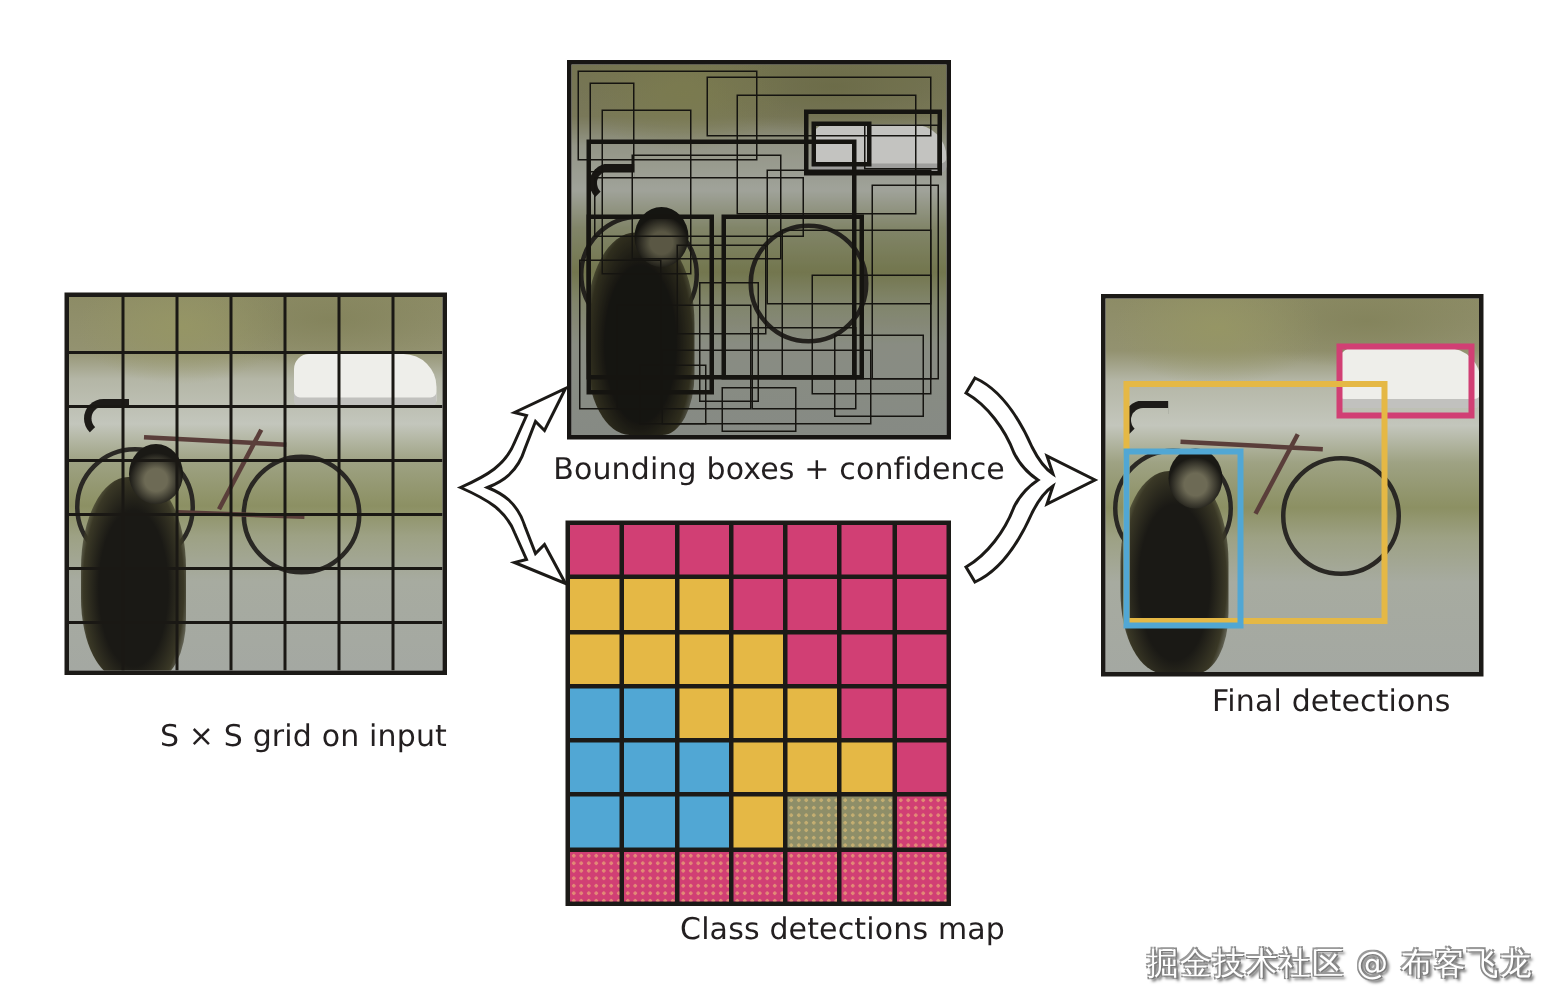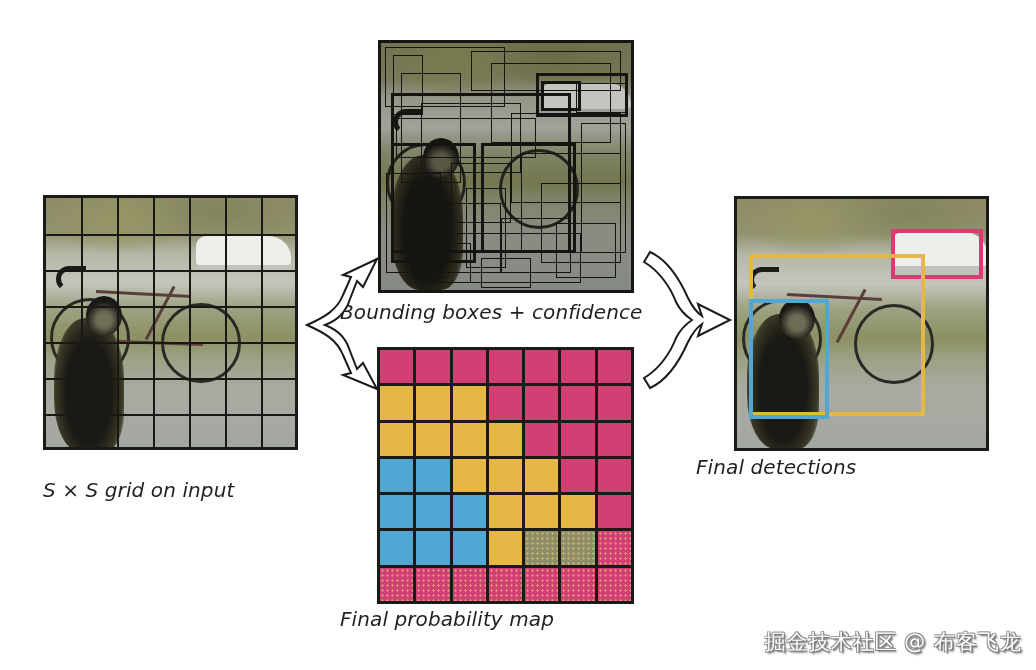--- a/index.html
+++ b/index.html
@@ -51,22 +51,22 @@
     .cell.c-olive { background: #8e8e68; }
     .cell.dotted::after {
       content: ""; position: absolute; inset: 0;
       background-image: radial-gradient(rgba(240,200,120,0.55) 1px, transparent 1.2px);
       background-size: 5px 5px;
     }
 
     .det { position: absolute; border: 4px solid; }
 
     .caption {
-      position: absolute; font-size: 20px; text-align: left; white-space: nowrap;
-      color: #231f20; letter-spacing: 0.1px; font-style: italic;
+      position: absolute; font-size: 20px; text-align: right; white-space: nowrap;
+      color: #231f20; letter-spacing: 0.1px;
     }
 
     svg.arrow { position: absolute; overflow: visible; }
 
     .watermark {
       position: absolute; right: 14px; bottom: 14px; font-size: 21px; color: #ffffff;
       font-family: "DejaVu Sans", sans-serif; letter-spacing: 1px;
       text-shadow: 1px 1px 0 #7a7a7a, -1px -1px 0 #9a9a9a, 1px -1px 0 #8a8a8a, -1px 1px 0 #8a8a8a, 2px 2px 2px #555;
     }
   </style>
@@ -182,36 +182,36 @@
     <div class="cell c-olive dotted" style="background: rgb(142, 142, 104);"></div>
     <div class="cell c-pink dotted" style="background: rgb(209, 63, 116);"></div>
     <div class="cell c-pink dotted" style="background: rgb(209, 63, 116);"></div>
     <div class="cell c-pink dotted" style="background: rgb(209, 63, 116);"></div>
     <div class="cell c-pink dotted" style="background: rgb(209, 63, 116);"></div>
     <div class="cell c-pink dotted" style="background: rgb(209, 63, 116);"></div>
     <div class="cell c-pink dotted" style="background: rgb(209, 63, 116);"></div>
     <div class="cell c-pink dotted" style="background: rgb(209, 63, 116);"></div>
     <div class="cell c-pink dotted" style="background: rgb(209, 63, 116);"></div>
   </div>
-<div class="caption" style="left:340px; top:607px; width:330px;">Final probability map</div>
+<div class="caption" style="left:340px; top:607px; width:330px;">Class detections map</div>
 
 <div class="panel photo" style="left:734px; top:196px; width:255px; height:255px;">
   <div class="car" style="left:155px; top:33px; width:95px; height:40px;"></div>
   <div class="wheel" style="left:5px; top:100px; width:80px; height:80px;"></div>
   <div class="wheel" style="left:117px; top:105px; width:80px; height:80px;"></div>
   <div class="frame" style="left:50px; top:94px; width:95px; transform:rotate(3deg);"></div>
   <div class="frame" style="left:100px; top:142px; width:60px; transform:rotate(-62deg);"></div>
   <div class="handlebar" style="left:12px; top:68px; width:30px; height:26px;"></div>
   <div class="dog" style="left:10px; top:115px; width:72px; height:135px;"></div>
   <div class="dog-head" style="left:42px; top:100px; width:36px; height:40px;"></div>
   <div class="det" id="det-0" style="left: 154px; top: 30px; width: 92px; height: 50px; border-color: rgb(209, 63, 116);"></div>
   <div class="det" id="det-1" style="left: 12px; top: 55px; width: 176px; height: 162px; border-color: rgb(229, 184, 69);"></div>
   <div class="det" id="det-2" style="left: 12px; top: 100px; width: 80px; height: 120px; border-color: rgb(81, 167, 212);"></div>
 </div>
-<div class="caption" style="left:696px; top:455px; width:255px;">Final detections</div>
+<div class="caption" style="left:712px; top:455px; width:255px;">Final detections</div>
 
 <svg class="arrow" style="left:305px; top:255px;" width="75" height="135" viewBox="0 0 75 135">
   <path d="M2,70 C20,62 32,55 38,40 L46,22 L38,20 L72,4 L58,32 L52,26 L45,44 C40,60 30,66 20,70 C30,74 40,80 45,96 L52,114 L58,108 L72,134 L38,120 L46,118 L38,100 C32,85 20,78 2,70 Z" fill="#ffffff" stroke="#1c1a17" stroke-width="2" stroke-linejoin="miter"></path>
 </svg>
 
 <svg class="arrow" style="left:640px; top:250px;" width="90" height="140" viewBox="0 0 90 140">
   <path d="M4,12 L10,2 C28,10 40,30 48,48 C52,56 56,62 62,66 L58,54 L90,70 L58,86 L62,74 C56,78 52,84 48,92 C40,110 28,130 10,138 L4,128 C18,120 30,104 36,88 C40,80 46,74 52,70 C46,66 40,60 36,52 C30,36 18,20 4,12 Z" fill="#ffffff" stroke="#1c1a17" stroke-width="2" stroke-linejoin="miter"></path>
 </svg>
 
 <div class="watermark">掘金技术社区 @ 布客飞龙</div>

